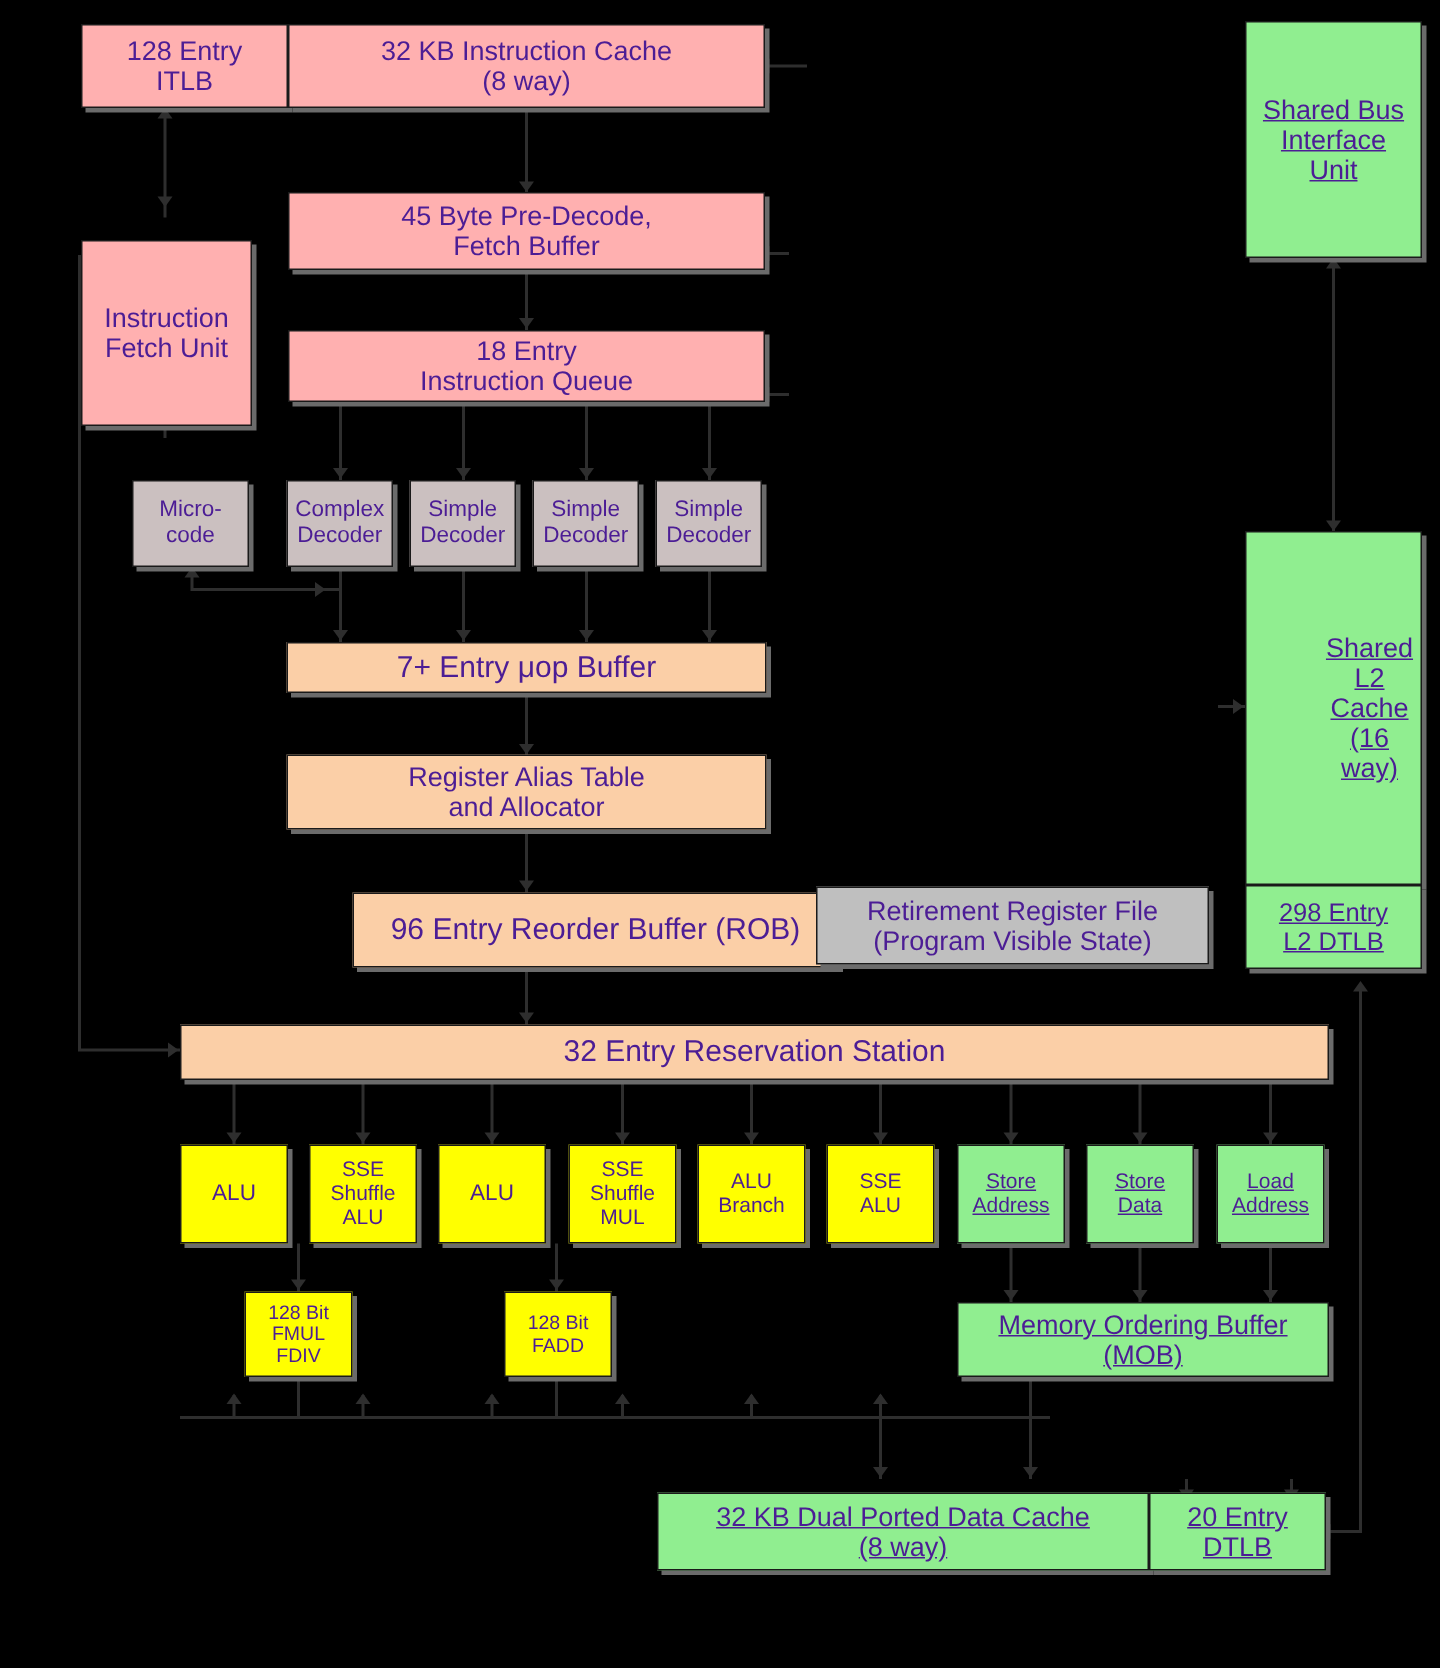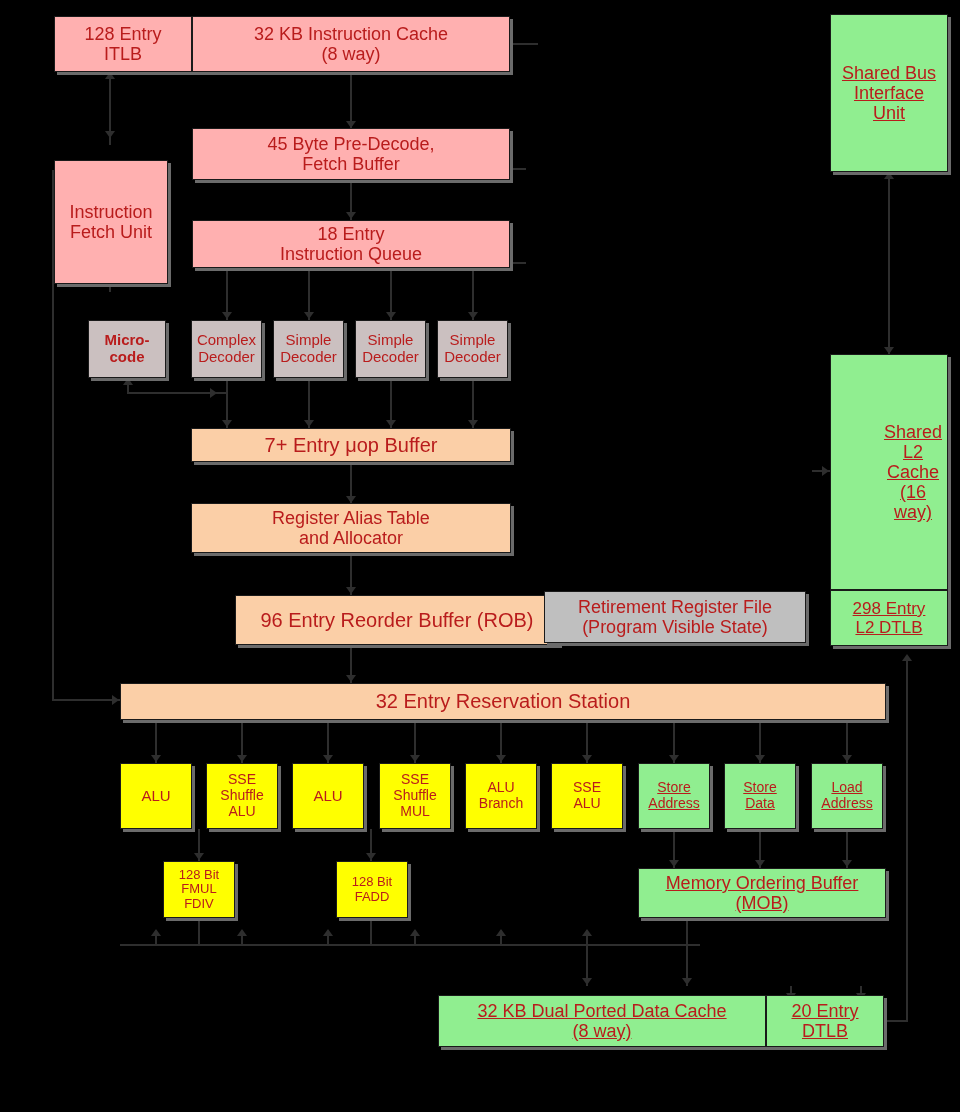--- a/index.html
+++ b/index.html
@@ -17,21 +17,21 @@
     overflow: hidden;
   }
   .blk {
     position: absolute;
     box-sizing: border-box;
     border: 1px solid #1a1a1a;
     display: flex;
     align-items: center;
     justify-content: center;
     text-align: center;
-    color: #b91c1c;
+    color: #4c1d95;
     line-height: 1.12;
     white-space: pre-line;
     box-shadow: 3px 3px 0 0 #6b6b6b;
     z-index: 5;
   }
   .pink   { background: #ffb0b0; }
   .peach  { background: #fbcfa7; }
   .green  { background: #90ee90; text-decoration: underline; }
   .gray   { background: #cbc0c0; }
   .graydk { background: #bfbfbf; }
@@ -217,21 +217,21 @@
 
   <div class="blk pink f18" style="left:54px; top:144px; width:114px; height:124px;margin-top:16px;">Instruction
 Fetch Unit</div>
 
   <div class="blk pink f18" style="left:192px; top:128px; width:318px; height:52px;">45 Byte Pre-Decode,
 Fetch Buffer</div>
 
   <div class="blk pink f18" style="left:192px; top:220px; width:318px; height:48px;">18 Entry
 Instruction Queue</div>
 
-  <div class="blk gray f15" style="left:88px; top:320px; width:78px; height:58px;font-weight:bold;">Micro-
+  <div class="blk gray f15" style="left:88px; top:320px; width:78px; height:58px;">Micro-
 code</div>
 
   <div class="blk gray f15" style="left:191px; top:320px; width:71px; height:58px;">Complex
 Decoder</div>
 
   <div class="blk gray f15" style="left:273px; top:320px; width:71px; height:58px;">Simple
 Decoder</div>
 
   <div class="blk gray f15" style="left:355px; top:320px; width:71px; height:58px;">Simple
 Decoder</div>

